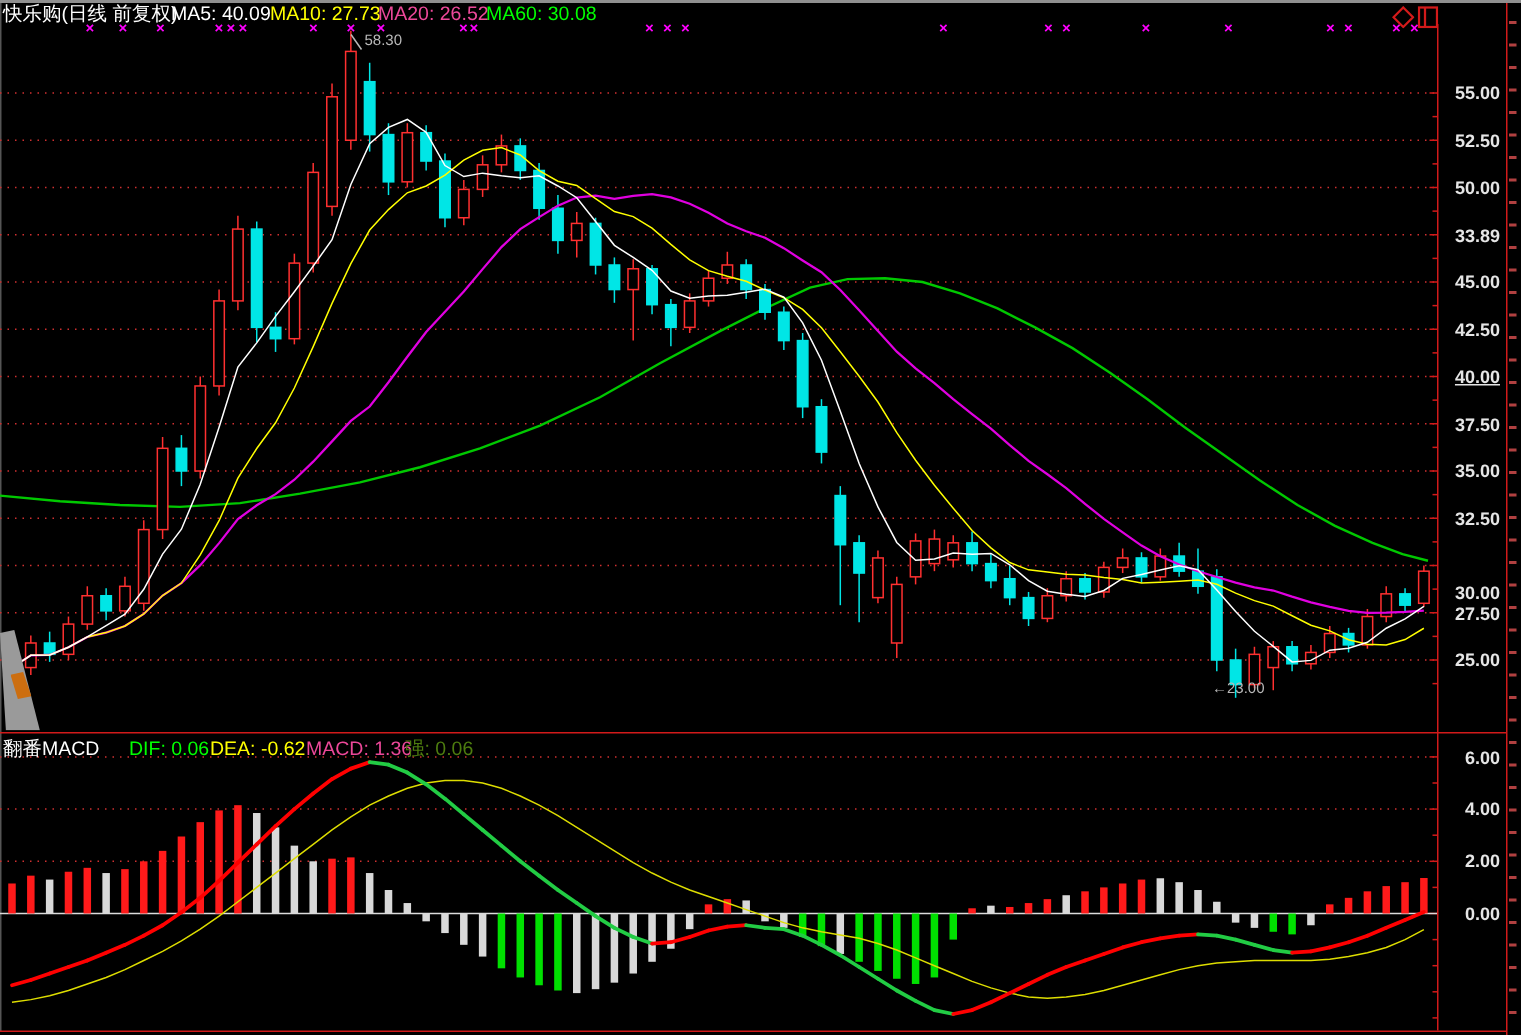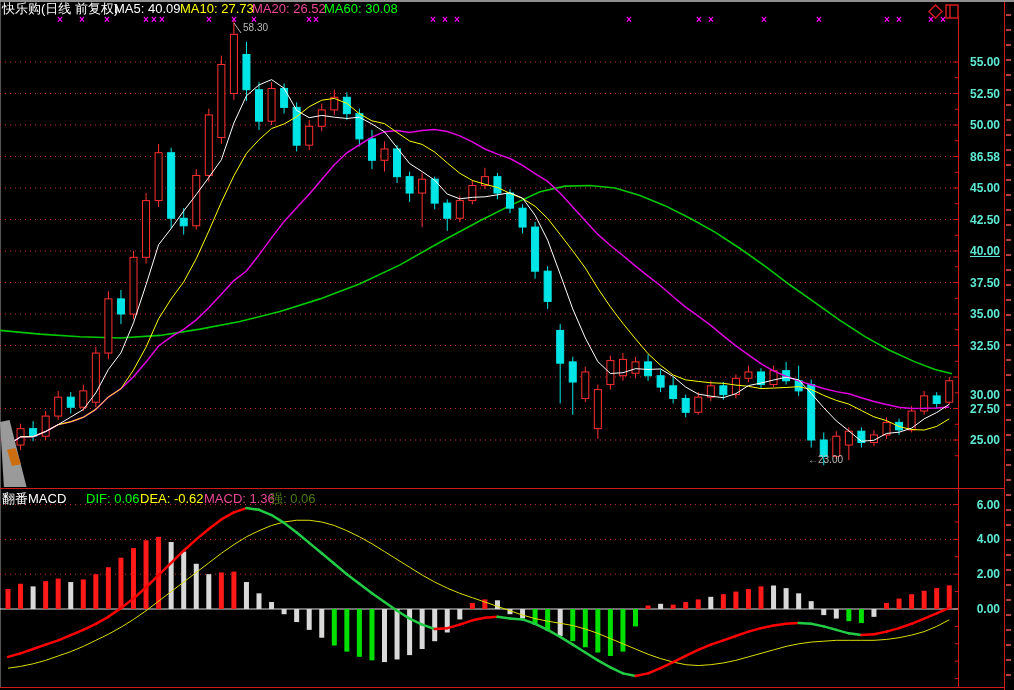--- a/index.html
+++ b/index.html
@@ -4,21 +4,21 @@
 <style>
   html,body{margin:0;padding:0;background:#000;}
   #screen{position:relative;width:1014px;height:690px;background:#000;overflow:hidden;
           font-family:"Liberation Sans","DejaVu Sans",sans-serif;}
   .topline{position:absolute;left:0;top:0;width:1014px;height:2px;background:#8f8f8f;}
   .leftline{position:absolute;left:0;top:2px;width:1px;height:686px;background:#555;}
   .hdr{position:absolute;top:2px;height:14px;font-size:13px;line-height:14px;white-space:nowrap;}
   .mhdr{position:absolute;top:492px;height:14px;font-size:13px;line-height:14px;white-space:nowrap;}
   .w{color:#ffffff}.y{color:#ffff00}.m{color:#ec4899}.g{color:#00ff00}.r{color:#4d7c0f}
   .tick-label{position:absolute;width:44px;text-align:right;font-size:12px;font-weight:bold;
-              color:#5eead4;line-height:14px;}
+              color:#e5e5e5;line-height:14px;}
   .xmark{position:absolute;top:15px;color:#ff00ff;font-size:10px;font-weight:bold;line-height:10px;}
   .anno{position:absolute;color:#b9b9b9;font-size:10px;line-height:14px;white-space:nowrap;}
   svg{position:absolute;left:0;top:0;}
   .vline{position:absolute;width:1px;background:#d21a1a;}
   .hline{position:absolute;height:1px;background:#d21a1a;}
   .strip{position:absolute;left:1004px;top:2px;width:10px;height:688px;background:#000;}
   .strip .tick{position:absolute;left:2px;width:5px;height:2px;}
   .icon{position:absolute;top:4px;}
   .wm{position:absolute;}
 </style>
@@ -479,21 +479,21 @@
       <div class="tick" style="top: 597px; background: rgb(176, 64, 64);"></div>
       <div class="tick" style="top: 612px; background: rgb(176, 64, 64);"></div>
       <div class="tick" style="top: 627px; background: rgb(176, 64, 64);"></div>
       <div class="tick" style="top: 642px; background: rgb(176, 64, 64);"></div>
       <div class="tick" style="top: 657px; background: rgb(176, 64, 64);"></div>
       <div class="tick" style="top: 672px; background: rgb(176, 64, 64);"></div>
     </div>
 <div class="tick-label" style="left: 956px; top: 55px;">55.00</div>
     <div class="tick-label" style="left: 956px; top: 86.5px;">52.50</div>
     <div class="tick-label" style="left: 956px; top: 118px;">50.00</div>
-    <div class="tick-label" style="left: 956px; top: 149.5px;">86.58</div>
+    <div class="tick-label" style="left: 956px; top: 149.5px;">33.89</div>
     <div class="tick-label" style="left: 956px; top: 181px;">45.00</div>
     <div class="tick-label" style="left: 956px; top: 212.5px;">42.50</div>
     <div class="tick-label" style="left: 956px; top: 244px; text-decoration: underline;">40.00</div>
     <div class="tick-label" style="left: 956px; top: 275.5px;">37.50</div>
     <div class="tick-label" style="left: 956px; top: 307px;">35.00</div>
     <div class="tick-label" style="left: 956px; top: 338.5px;">32.50</div>
     <div class="tick-label" style="left: 956px; top: 388px;">30.00</div>
     <div class="tick-label" style="left: 956px; top: 401.5px;">27.50</div>
     <div class="tick-label" style="left: 956px; top: 433px;">25.00</div>
     <div class="xmark" style="left: 57px;">×</div>

